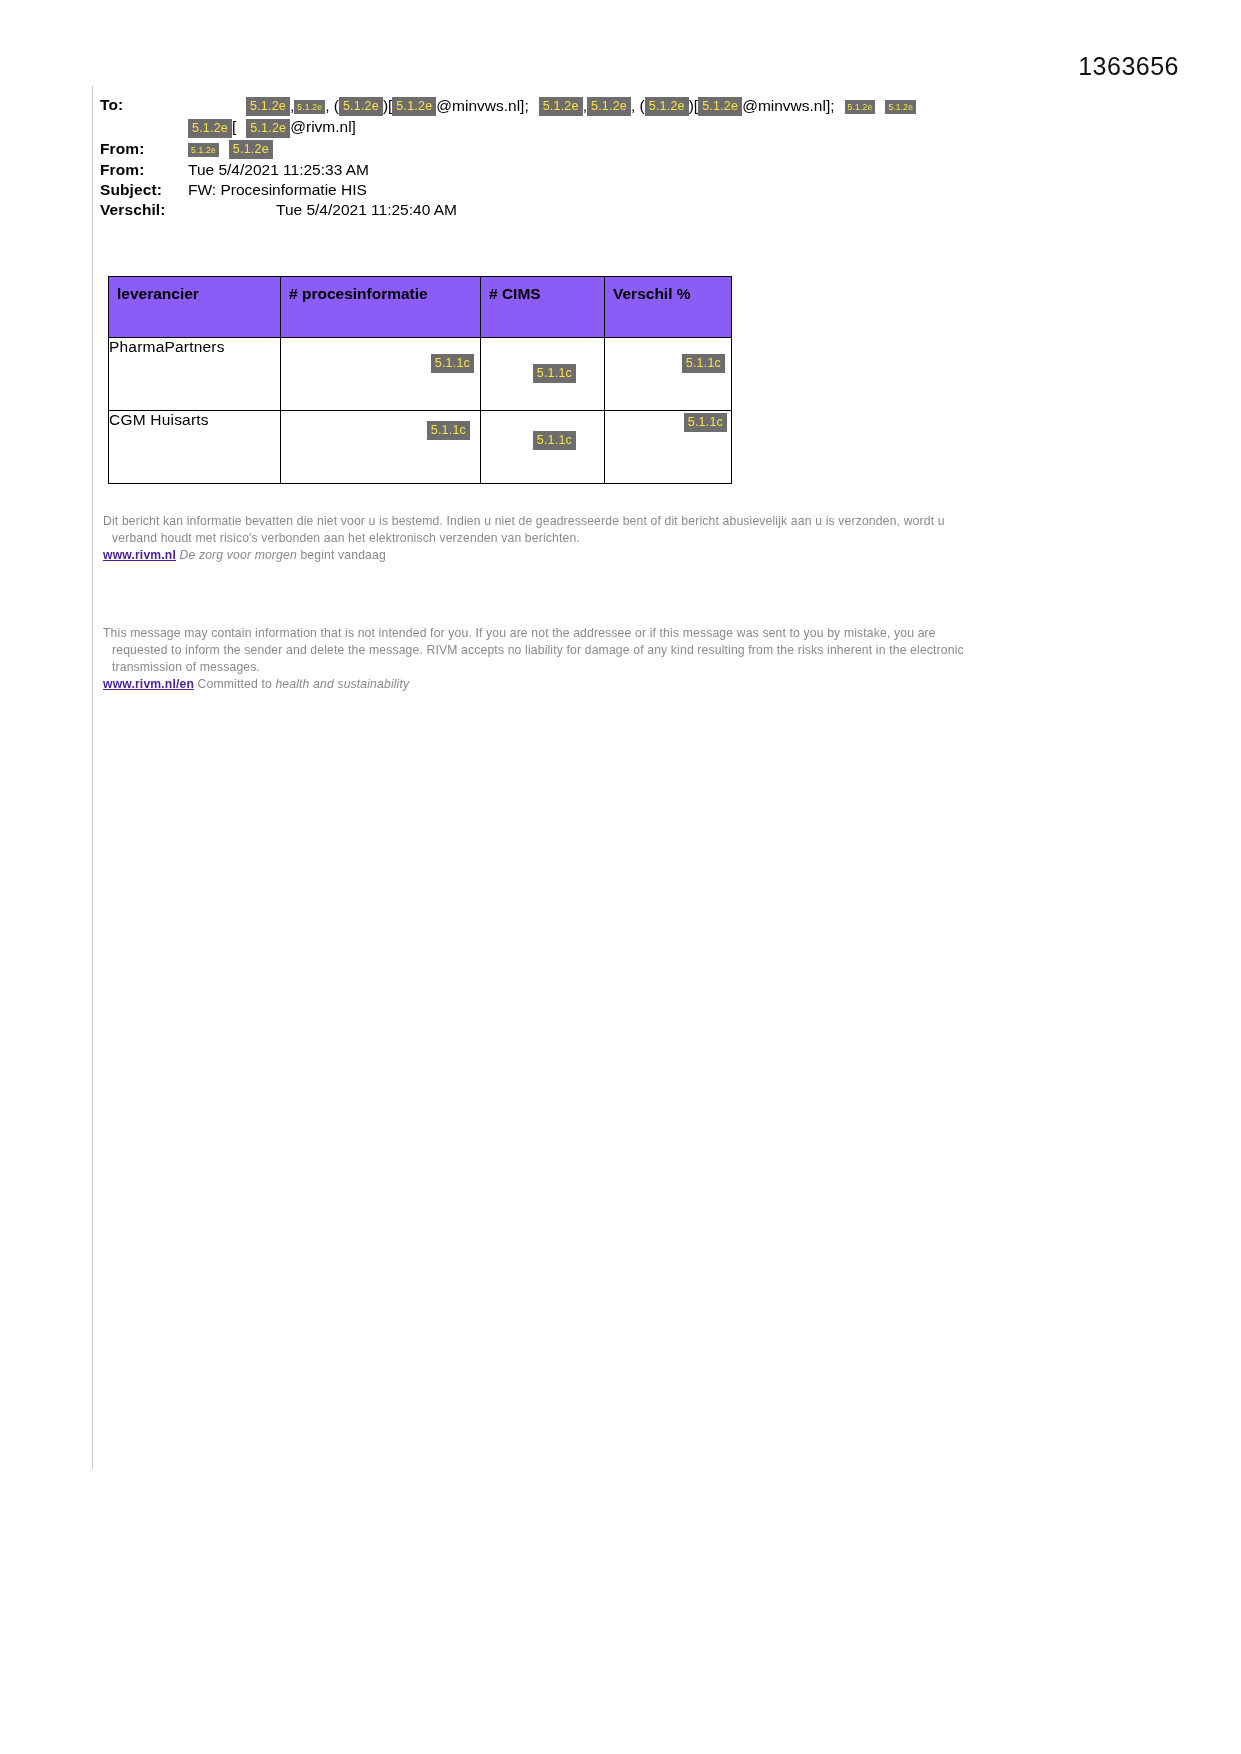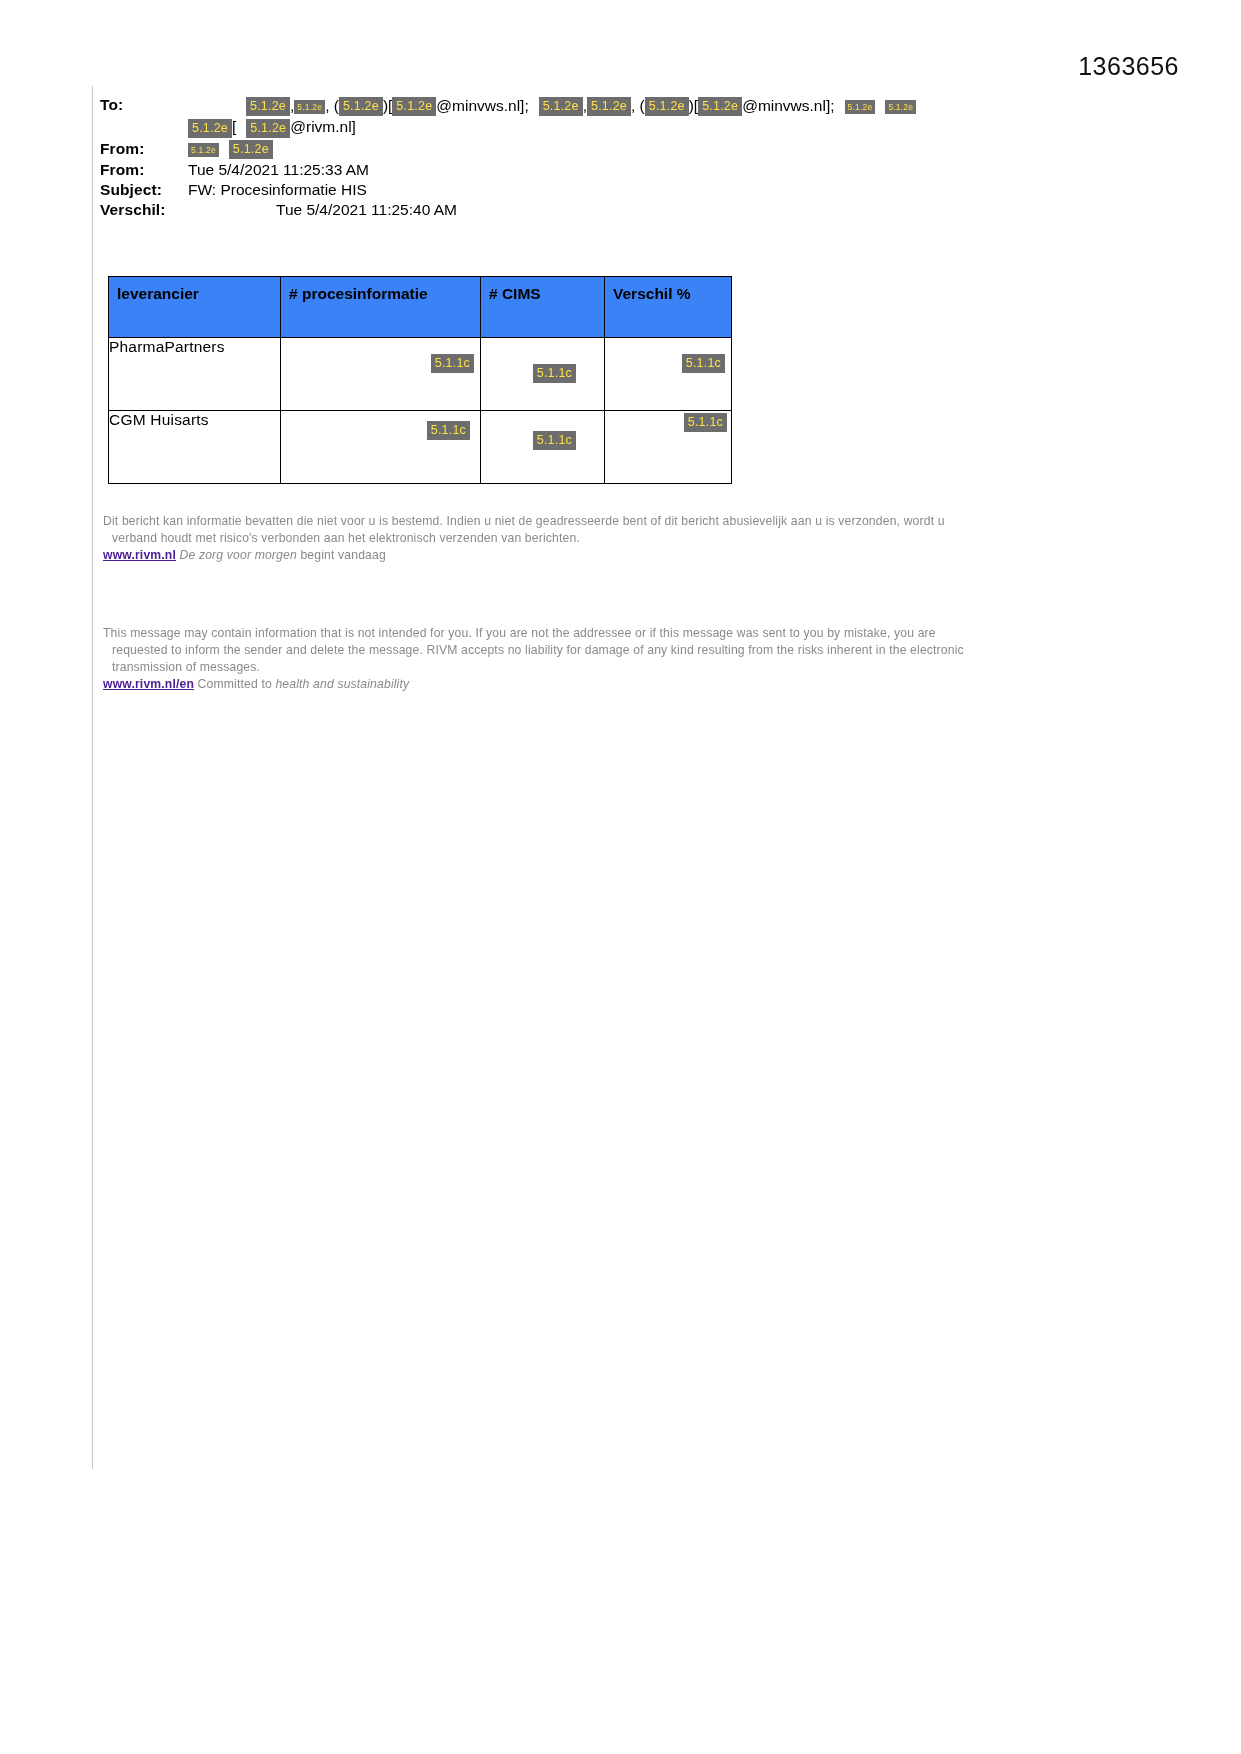--- a/index.html
+++ b/index.html
@@ -108,21 +108,21 @@
   table.grid {
     border-collapse: collapse;
     font-family: "Liberation Sans", sans-serif;
   }
   table.grid th, table.grid td {
     border: 1px solid #000000;
     padding: 0;
     vertical-align: top;
   }
   table.grid thead th {
-    background: #3b82f6;
+    background: #8b5cf6;
     font-weight: bold;
     font-size: 15.5px;
     text-align: left;
     height: 44px;
     padding: 8px 8px 8px 8px;
   }
   .c-lev { width: 155px; }
   .c-proc { width: 183px; }
   .c-cims { width: 107px; }
   .c-versch { width: 110px; }

